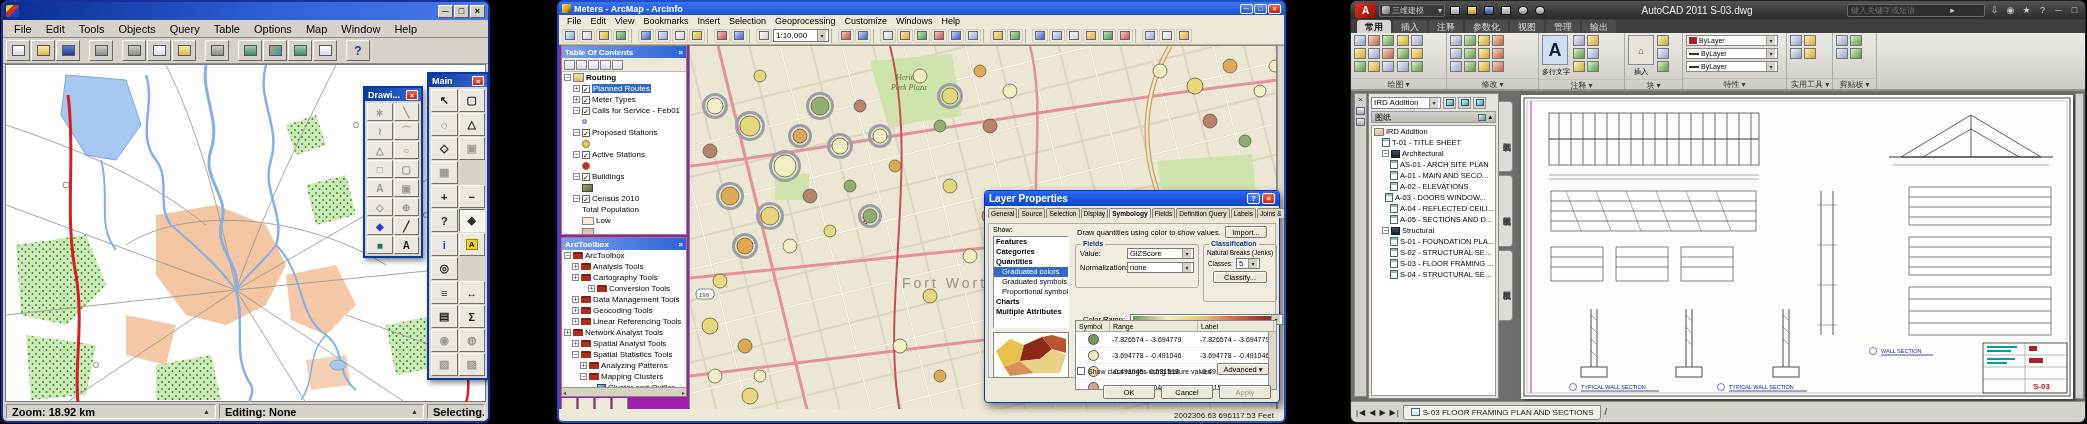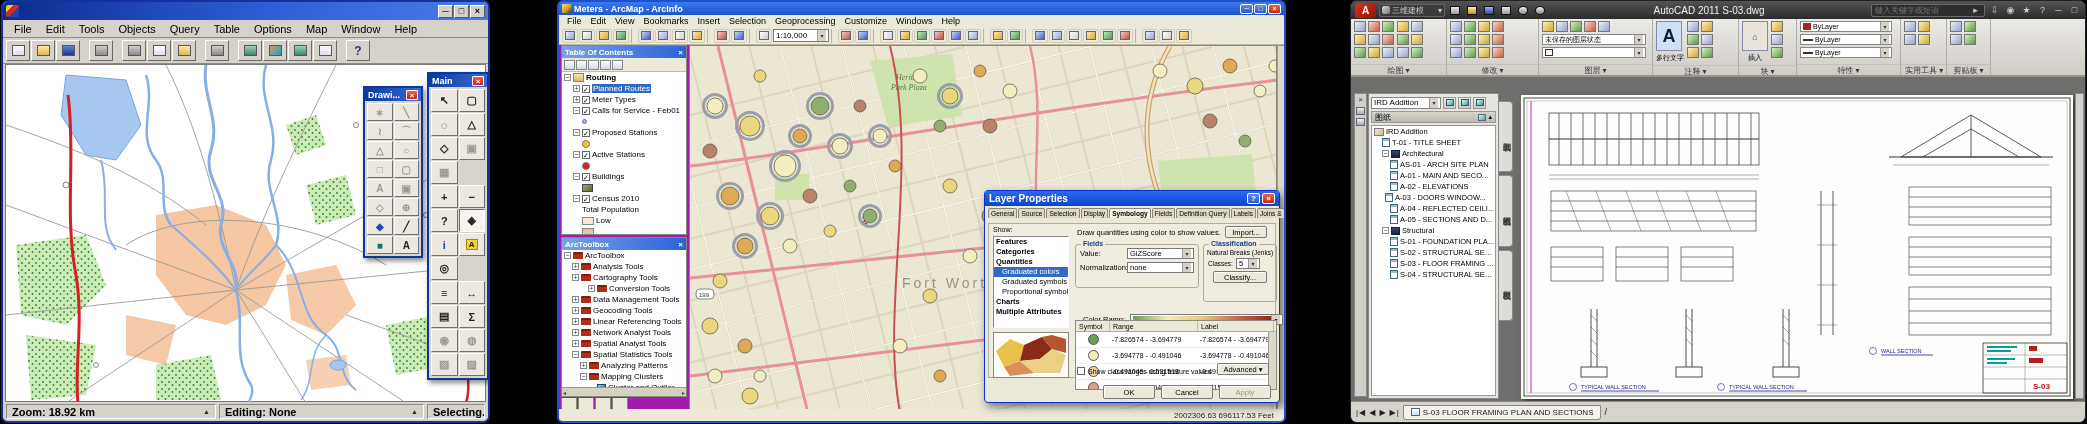--- a/index.html
+++ b/index.html
@@ -123,21 +123,21 @@
 #w-acad{left:1350px;top:0;width:736px;height:423px;background:#6e6e6c;border:1px solid #222;border-radius:7px}
 .ac-title{height:18px;background:linear-gradient(180deg,#535353,#2b2b2b);display:flex;align-items:center;gap:3px;padding:0 4px;color:#ddd;font-size:9px}
 .ac-logo{width:21px;height:15px;background:linear-gradient(135deg,#e03018,#8c1408);border-radius:2px;color:#fff;font-weight:bold;font-size:10px;text-align:center;line-height:15px}
 .ac-ws{width:66px;height:13px;background:#3a3a3a;border:1px solid #666;border-radius:2px;color:#ccc;font-size:8px;display:flex;align-items:center;padding:0 2px;gap:2px}
 .qbtn{width:14px;height:13px;display:flex;align-items:center;justify-content:center}
 .qbtn i{width:10px;height:9px;border:1px solid #111;background:linear-gradient(180deg,#e8e8e8,#9a9aa8)}
 .qbtn.c1 i{background:linear-gradient(180deg,#ffe9a0,#c89020)}
 .qbtn.c2 i{background:linear-gradient(180deg,#9ab8f0,#2a4a9a)}
 .qbtn.c3 i{background:linear-gradient(180deg,#f0f0f0,#888);border-radius:50%}
 .ac-titletext{flex:1;text-align:center;color:#eee;font-size:10px;white-space:nowrap;overflow:hidden}
-.ac-search{width:114px;height:13px;background:#2e2e2e;border:1px solid #6a6a6a;border-radius:2px;color:#999;font-size:8px;display:flex;align-items:center;padding:0 3px;gap:3px}
+.ac-search{width:138px;height:13px;background:#2e2e2e;border:1px solid #6a6a6a;border-radius:2px;color:#999;font-size:8px;display:flex;align-items:center;padding:0 3px;gap:3px}
 .ac-search input{background:transparent;border:none;outline:none;color:#999;font-size:8px;width:92px;font-family:"Liberation Sans",sans-serif}
 .icg{color:#ccc;font-size:9px;width:13px;text-align:center}
 .ac-tabs{height:14px;background:#3f3f3f;display:flex;gap:2px;align-items:flex-end;padding:0 6px}
 .ac-tab{color:#ddd;font-size:9px;padding:1px 8px 0;height:13px;background:#4c4c4c;border-radius:3px 3px 0 0}
 .ac-tab.active{background:#d8d6d2;color:#1a1a1a;font-weight:bold}
 .ac-ribbon{height:58px;background:linear-gradient(180deg,#eceae6,#cfccc6);display:flex;border-bottom:2px solid #96948c}
 .ac-panel{border-right:1px solid #b0ada6;display:flex;flex-direction:column;min-width:38px}
 .ac-pbody{flex:1;padding:2px 3px;display:flex;gap:3px;align-items:flex-start}
 .ac-plabel{height:11px;font-size:8px;text-align:center;color:#3a3a3a;border-top:1px solid #c4c1ba;white-space:nowrap;padding:0 4px}
 .gcol{display:flex;flex-direction:column;gap:2px}
@@ -622,21 +622,21 @@
           <div class="trow" style="padding-left: 10px;">
             <span class="exp">+</span>
             <span class="tb-box"></span>
             <span class="lbl">Geocoding Tools</span>
           </div>
           <div class="trow" style="padding-left: 10px;">
             <span class="exp">+</span>
             <span class="tb-box"></span>
             <span class="lbl">Linear Referencing Tools</span>
           </div>
-          <div class="trow" style="padding-left: 10px; align-items: center;">
+          <div class="trow" style="padding-left: 2px; align-items: center;">
             <span class="exp">+</span>
             <span class="tb-box"></span>
             <span class="lbl">Network Analyst Tools</span>
           </div>
           <div class="trow" style="padding-left: 10px;">
             <span class="exp">+</span>
             <span class="tb-box"></span>
             <span class="lbl">Spatial Analyst Tools</span>
           </div>
           <div class="trow" style="padding-left: 10px;">
@@ -1000,20 +1000,29 @@
         <input placeholder="键入关键字或短语" style="">
         <span class="icg">▸</span>
       </span>
       <span class="icg">⇩</span>
       <span class="icg">◉</span>
       <span class="icg">★</span>
       <span class="icg">?</span>
       <span class="icg">─</span>
       <span class="icg">□</span>
     </div>
+    <div class="ac-tabs" id="ac-tabs">
+        <span class="ac-tab active">常用</span>
+        <span class="ac-tab">插入</span>
+        <span class="ac-tab">注释</span>
+        <span class="ac-tab">参数化</span>
+        <span class="ac-tab">视图</span>
+        <span class="ac-tab">管理</span>
+        <span class="ac-tab">输出</span>
+      </div>
     <div class="ac-ribbon" id="ac-ribbon">
         <div class="ac-panel" style="width: 96px;">
           <div class="ac-pbody">
             <div class="gcol">
               <div class="grow">
                 <span class="mi16 "></span>
                 <span class="mi16 r"></span>
                 <span class="mi16 g"></span>
               </div>
               <div class="grow">
@@ -1061,42 +1070,20 @@
               </div>
               <div class="grow">
                 <span class="mi16 "></span>
                 <span class="mi16 g"></span>
                 <span class="mi16 y"></span>
                 <span class="mi16 r"></span>
               </div>
             </div>
           </div>
           <div class="ac-plabel">修改 ▾</div>
-        </div>
-        <div class="ac-panel" style="width: 114px;">
-          <div class="ac-pbody">
-            <div class="gcol">
-              <div class="grow">
-                <span class="mi16 y"></span>
-                <span class="mi16 "></span>
-                <span class="mi16 g"></span>
-                <span class="mi16 r"></span>
-                <span class="mi16 "></span>
-              </div>
-              <div class="acombo2" style="width: 104px;">
-                <span>未保存的图层状态</span>
-                <span class="xar">▾</span>
-              </div>
-              <div class="acombo2" style="width: 104px;">
-                <span style="width: 8px; height: 7px; background: rgb(255, 255, 255); border: 1px solid rgb(51, 51, 51); margin-right: 2px;"></span>
-                <span class="xar">▾</span>
-              </div>
-            </div>
-          </div>
-          <div class="ac-plabel">图层 ▾</div>
         </div>
         <div class="ac-panel" style="width: 86px;">
           <div class="ac-pbody">
             <div class="gcol">
               <div class="bigA">A</div>
               <div style="font-size: 7px; text-align: center;">多行文字</div>
             </div>
             <div class="gcol">
               <div class="grow">
                 <span class="mi16 "></span>

